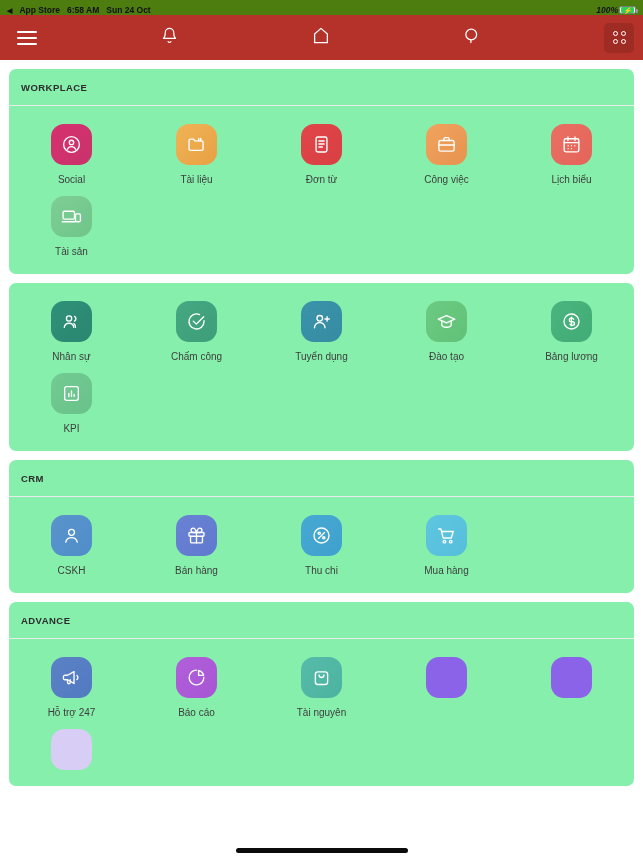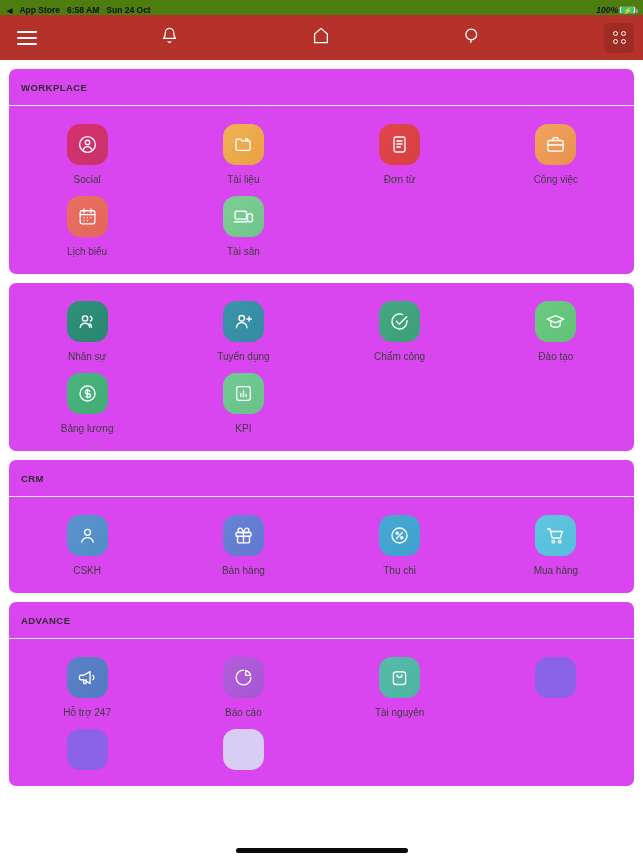--- a/index.html
+++ b/index.html
@@ -70,34 +70,34 @@
   }
 
   
   .content{
     width:100%; height:798px;
     background:#ffffff;
     padding:0 9px;
     overflow:hidden;
   }
   .card{
-    background:#d946ef;
+    background:#86efac;
     border-radius:7px;
     margin-top:9px;
     overflow:hidden;
   }
   .card-title{
     font-size:9.5px; font-weight:700; color:#2c2c2c;
     letter-spacing:0.45px;
     padding:13px 0 12px 12px;
     border-bottom:1px solid #ebebeb;
   }
   .grid{
     display:grid;
-    grid-template-columns:repeat(4,1fr);
+    grid-template-columns:repeat(5,1fr);
     padding:10px 0 14px 0;
   }
   .tile{
     display:flex; flex-direction:column; align-items:center;
     padding:8px 0 2px 0;
   }
   .tile-icon{
     width:41px; height:41px;
     border-radius:13px;
     display:flex; align-items:center; justify-content:center;
@@ -257,37 +257,37 @@
           <div class="tile-icon" style="background: linear-gradient(135deg, rgb(47, 145, 121), rgb(42, 134, 112));">
             <svg width="21" height="21" viewBox="0 0 24 24" fill="none" stroke="#fff" stroke-width="1.55" stroke-linecap="round" stroke-linejoin="round">
               <circle cx="9.2" cy="8.6" r="3"></circle>
               <path d="M3.7 18.6a5.6 5.6 0 0 1 11 0"></path>
               <path d="M15.4 6.2a3 3 0 0 1 0 5.4M16.6 18.6a5.8 5.8 0 0 0-2-4.2"></path>
             </svg>
           </div>
           <div class="tile-label">Nhân sự</div>
         </div>
         <div class="tile">
+          <div class="tile-icon" style="background: linear-gradient(135deg, rgb(68, 168, 130), rgb(61, 158, 121));">
+            <svg width="21" height="21" viewBox="0 0 24 24" fill="none" stroke="#fff" stroke-width="1.55" stroke-linecap="round" stroke-linejoin="round">
+              <path d="M20.6 11.2V12a8.6 8.6 0 1 1-5.1-7.9"></path>
+              <path d="M8.4 11.6 11.8 15l8.4-8.4"></path>
+            </svg>
+          </div>
+          <div class="tile-label">Chấm công</div>
+        </div>
+        <div class="tile">
           <div class="tile-icon" style="background: linear-gradient(135deg, rgb(59, 148, 170), rgb(53, 139, 162));">
             <svg width="21" height="21" viewBox="0 0 24 24" fill="none" stroke="#fff" stroke-width="1.55" stroke-linecap="round" stroke-linejoin="round">
               <circle cx="10" cy="8.4" r="3.2"></circle>
               <path d="M4 19.2a6 6 0 0 1 12 0"></path>
               <path d="M18.4 6.6v5M15.9 9.1h5"></path>
             </svg>
           </div>
           <div class="tile-label">Tuyển dụng</div>
-        </div>
-        <div class="tile">
-          <div class="tile-icon" style="background: linear-gradient(135deg, rgb(68, 168, 130), rgb(61, 158, 121));">
-            <svg width="21" height="21" viewBox="0 0 24 24" fill="none" stroke="#fff" stroke-width="1.55" stroke-linecap="round" stroke-linejoin="round">
-              <path d="M20.6 11.2V12a8.6 8.6 0 1 1-5.1-7.9"></path>
-              <path d="M8.4 11.6 11.8 15l8.4-8.4"></path>
-            </svg>
-          </div>
-          <div class="tile-label">Chấm công</div>
         </div>
         <div class="tile">
           <div class="tile-icon" style="background: linear-gradient(135deg, rgb(108, 203, 130), rgb(97, 193, 119));">
             <svg width="21" height="21" viewBox="0 0 24 24" fill="none" stroke="#fff" stroke-width="1.55" stroke-linecap="round" stroke-linejoin="round">
               <path d="M2.6 9.4 12 5.2l9.4 4.2L12 13.6z"></path>
               <path d="M6.6 11.4v4.4c0 1.6 2.4 2.8 5.4 2.8s5.4-1.2 5.4-2.8v-4.4"></path>
             </svg>
           </div>
           <div class="tile-label">Đào tạo</div>
         </div>

